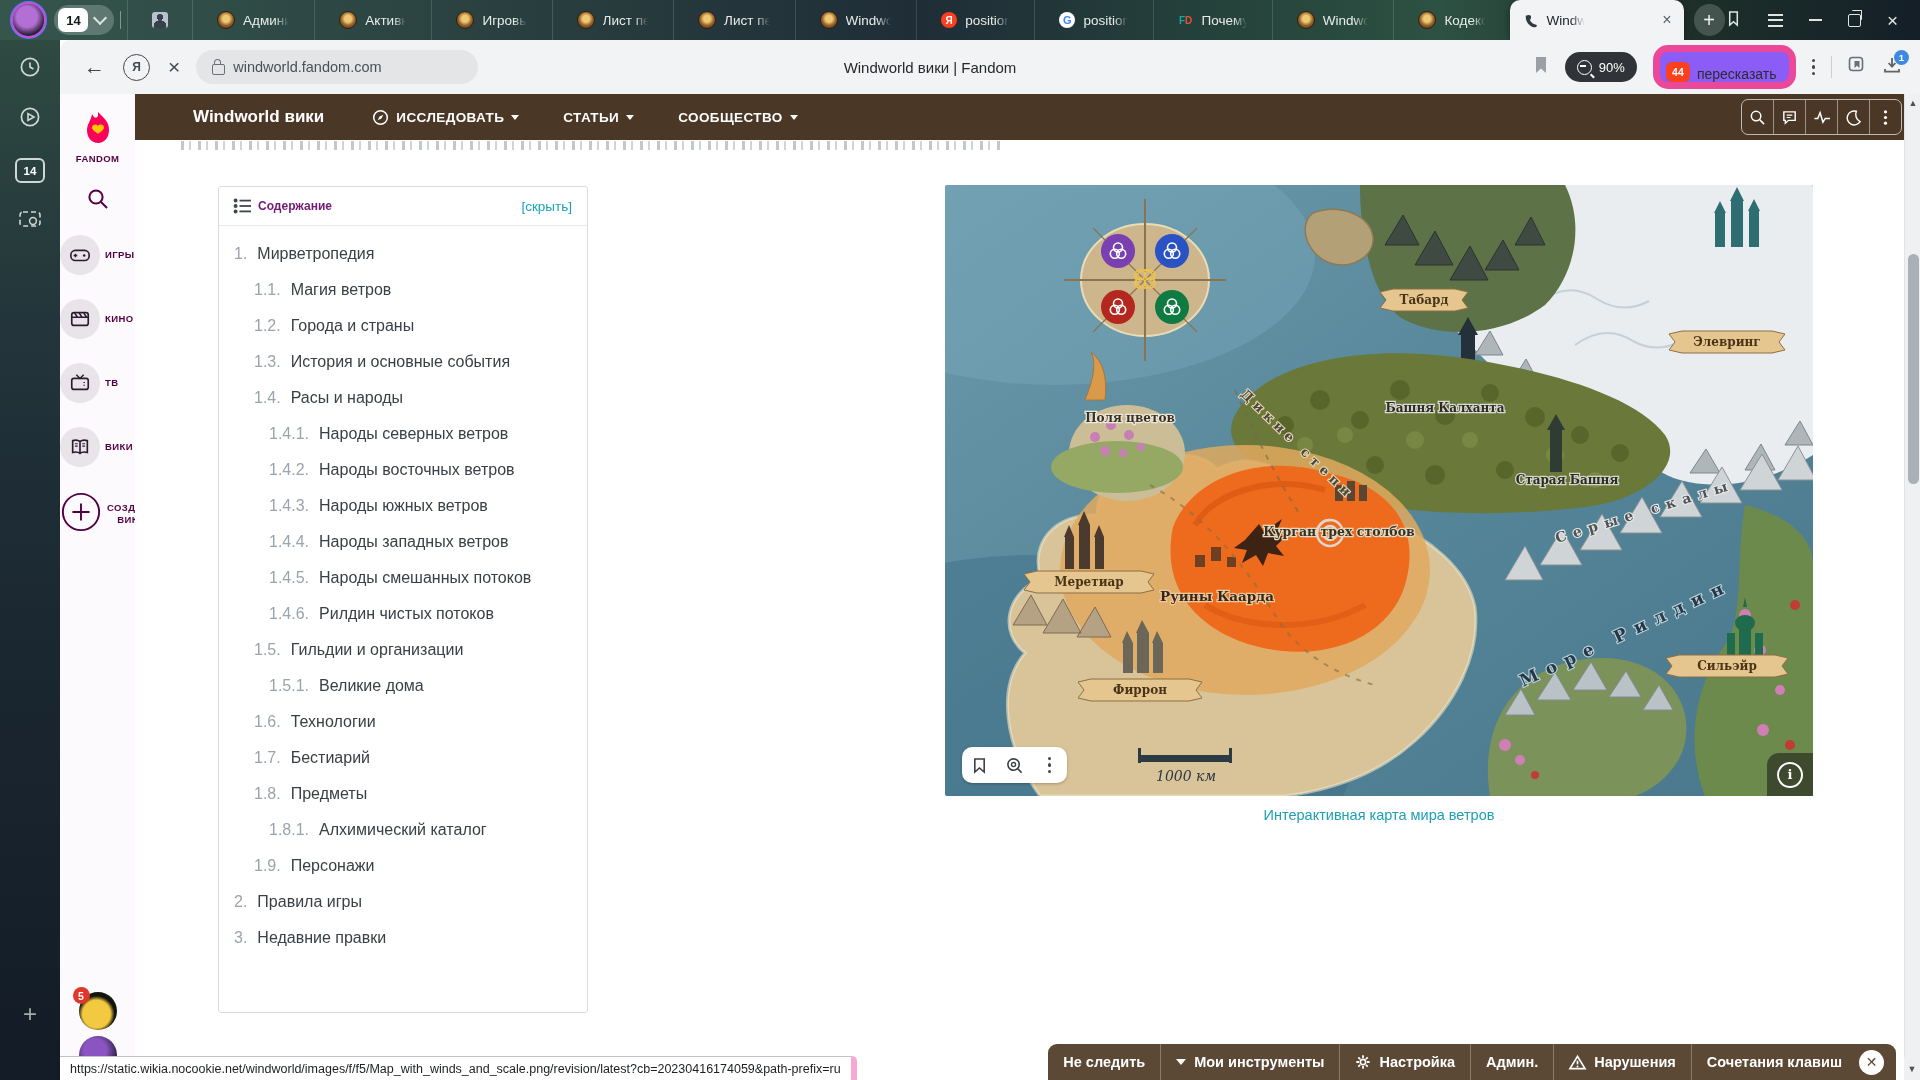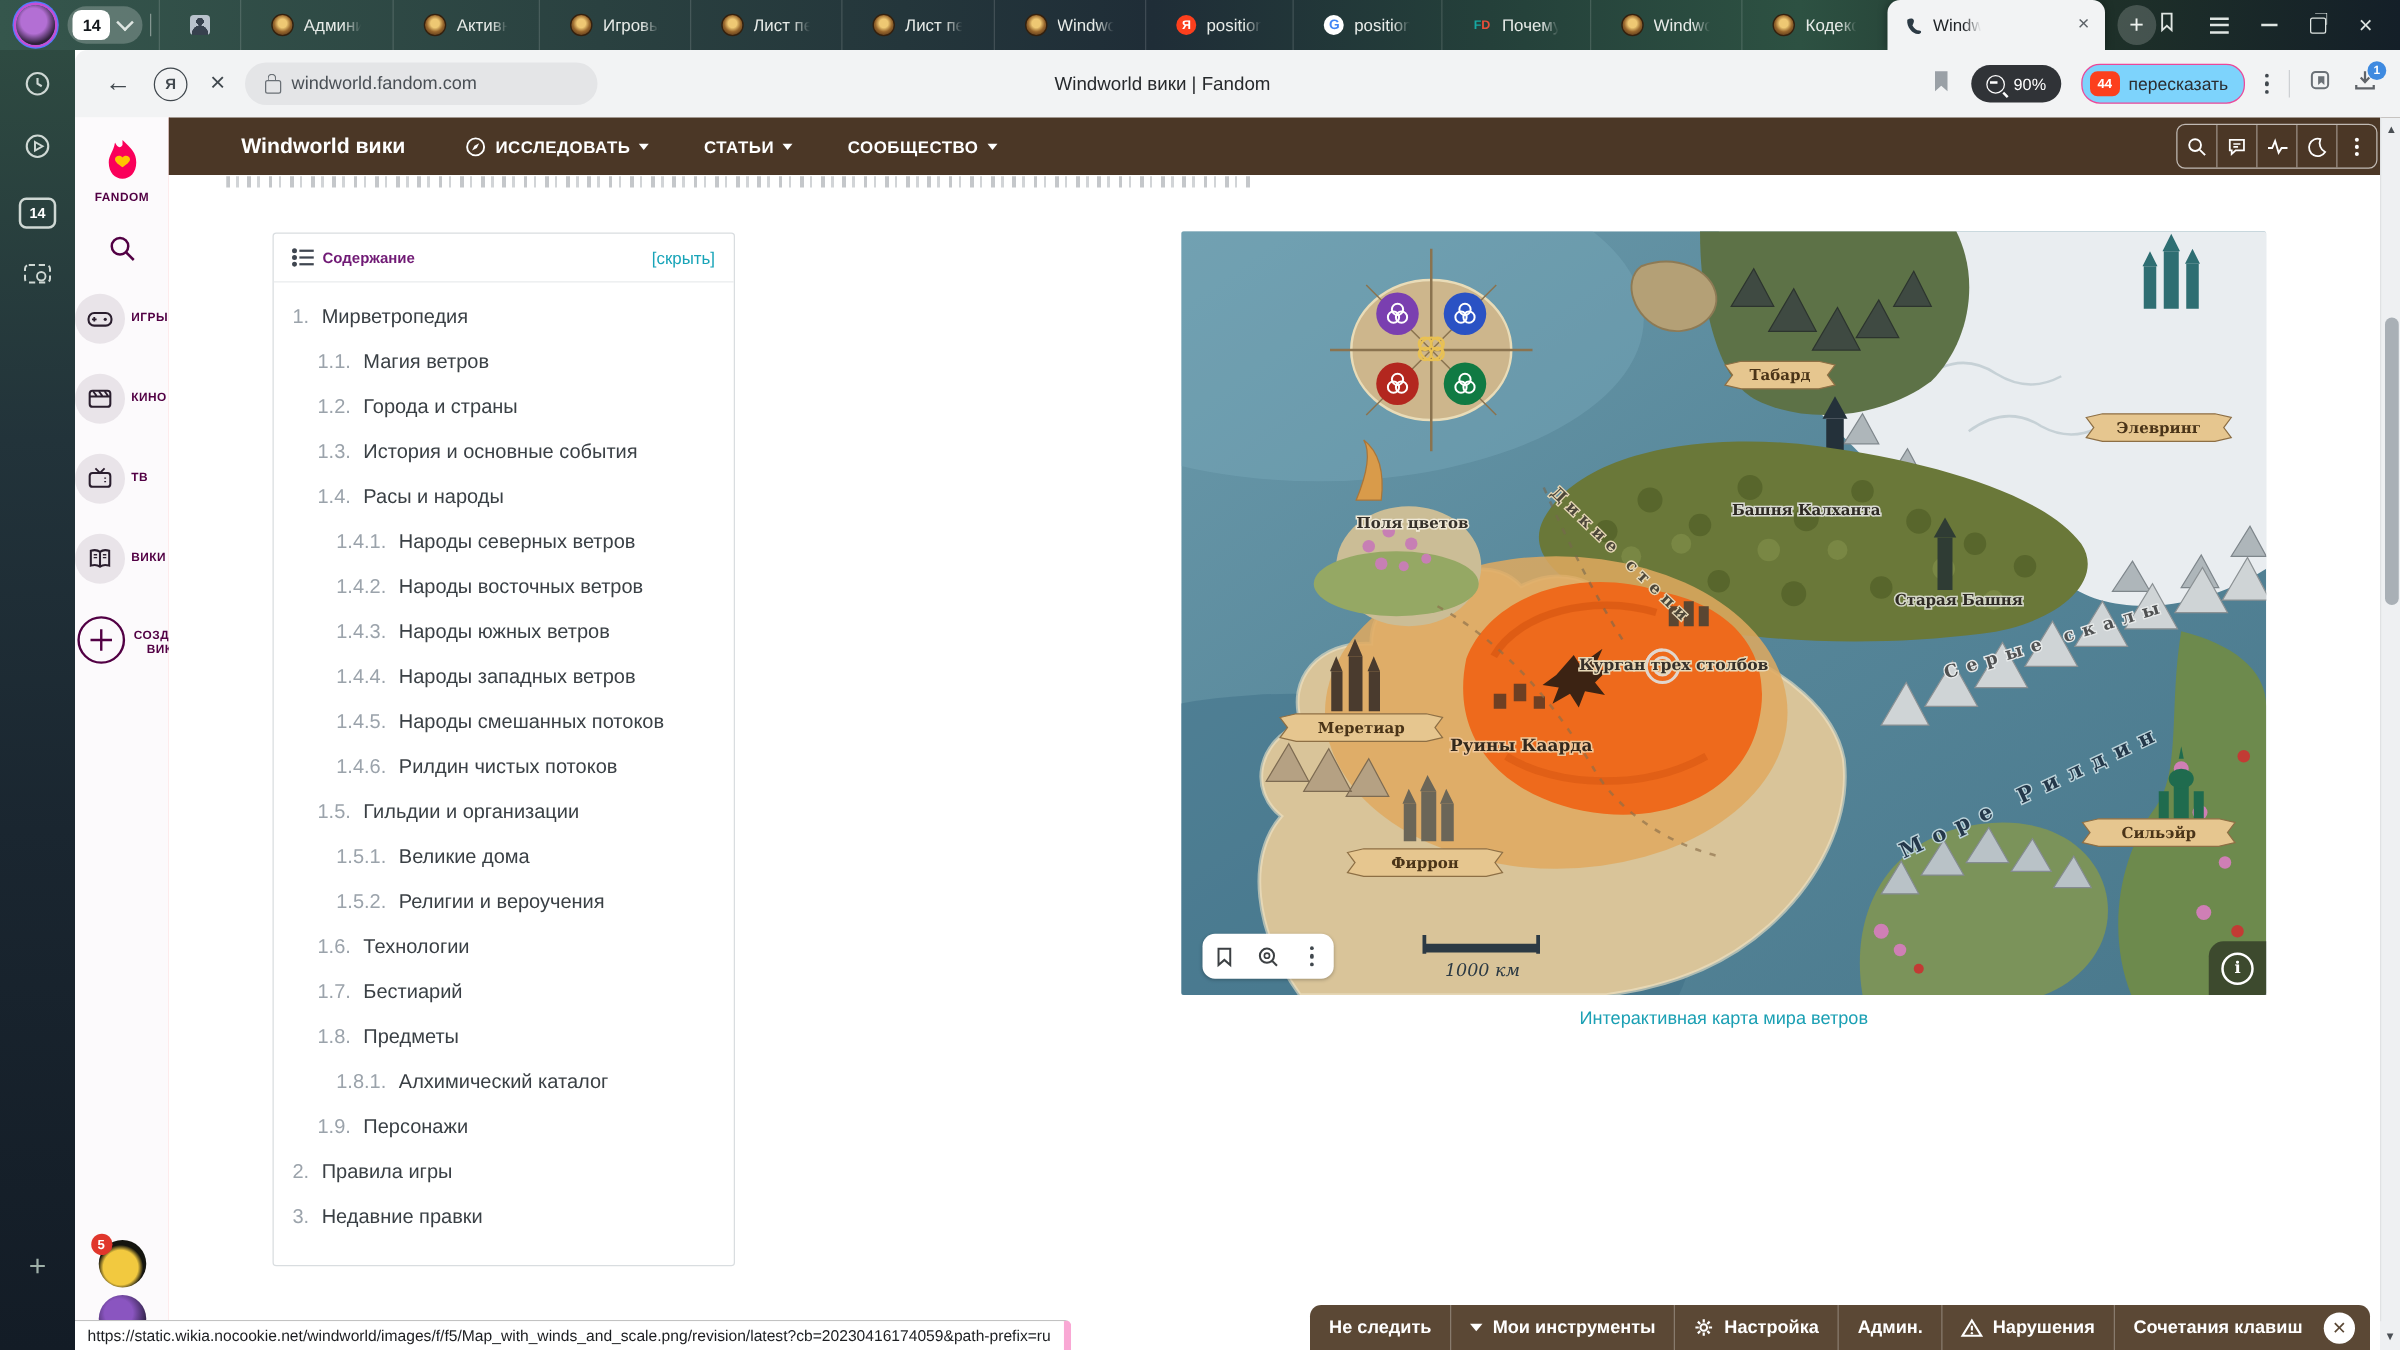--- a/index.html
+++ b/index.html
@@ -45,21 +45,21 @@
   #urlbox{height:34px;background:#e4e5e7;border-radius:17px;display:flex;align-items:center;padding:0 16px;gap:8px;min-width:250px;}
   #lockpad{width:11px;height:9px;border:1.6px solid #6a7076;border-radius:2px;position:relative;margin-top:4px;}
   #lockpad::before{content:"";position:absolute;left:1px;top:-6px;width:5px;height:5px;border:1.6px solid #6a7076;border-bottom:none;border-radius:4px 4px 0 0;}
   #url-text{color:#4a5056;font-size:14.5px;}
   #page-title{position:absolute;left:640px;width:460px;text-align:center;color:#26292c;font-size:15px;}
   #tool-right{margin-left:auto;display:flex;align-items:center;gap:16px;padding-right:18px;}
   .zoom-pill{height:30px;border-radius:15px;background:#303337;color:#fff;display:flex;align-items:center;gap:7px;padding:0 12px;font-size:13px;}
   .zoom-ic{width:13px;height:13px;border:1.7px solid #fff;border-radius:50%;position:relative;}
   .zoom-ic::before{content:"";position:absolute;left:2px;top:4.6px;width:6px;height:1.6px;background:#fff;}
   .zoom-ic::after{content:"";position:absolute;right:-4px;bottom:-3px;width:5px;height:1.7px;background:#fff;transform:rotate(45deg);}
-  .retell-pill{height:30px;border-radius:15px;background:#7dd3fc;border:1px solid #ec4899;display:flex;align-items:center;gap:7px;padding:0 12px 0 6px;font-size:14px;color:#2a2d30;}
+  .retell-pill{height:30px;border-radius:15px;background:#8b5cf6;border:7px solid #ec4899;display:flex;align-items:flex-end;gap:7px;padding:0 12px 0 6px;font-size:14px;color:#2a2d30;}
   .retell-badge{min-width:20px;height:20px;border-radius:6px;background:#fc3f1d;color:#fff;font-size:10.5px;font-weight:700;display:flex;align-items:center;justify-content:center;padding:0 2px;}
   .vdots{display:flex;flex-direction:column;gap:3px;} .vdots i{width:3.5px;height:3.5px;border-radius:50%;background:#41484e;}
   .tr-divider{width:1px;height:22px;background:#cdd0d3;}
   .dl-wrap{position:relative;}
   .dl-badge{position:absolute;right:-7px;top:-6px;min-width:15px;height:15px;border-radius:8px;background:#3f8ae0;color:#fff;font-size:9.5px;font-weight:700;display:flex;align-items:center;justify-content:center;}
   
   #side-yandex{position:absolute;left:0;top:40px;width:60px;height:1040px;
     background:linear-gradient(180deg,#2e4a41 0%,#22333a 30%,#1a2630 60%,#131c26 100%);}
   .sy-ic{position:absolute;left:0;width:60px;display:flex;justify-content:center;color:#cfd8d4;}
   .sy-count{width:26px;height:21px;border:2px solid #cfd8d4;border-radius:6px;font-size:11.5px;font-weight:700;display:flex;align-items:center;justify-content:center;color:#fff;}
@@ -459,24 +459,20 @@
             <span class="it">Рилдин чистых потоков</span>
           </li>
         <li class="lv2">
             <span class="num">1.5.</span>
             <span class="it">Гильдии и организации</span>
           </li>
         <li class="lv3">
             <span class="num">1.5.1.</span>
             <span class="it">Великие дома</span>
           </li>
-        <li class="lv3">
-            <span class="num">1.5.2.</span>
-            <span class="it">Религии и вероучения</span>
-          </li>
         <li class="lv2">
             <span class="num">1.6.</span>
             <span class="it">Технологии</span>
           </li>
         <li class="lv2">
             <span class="num">1.7.</span>
             <span class="it">Бестиарий</span>
           </li>
         <li class="lv2">
             <span class="num">1.8.</span>

